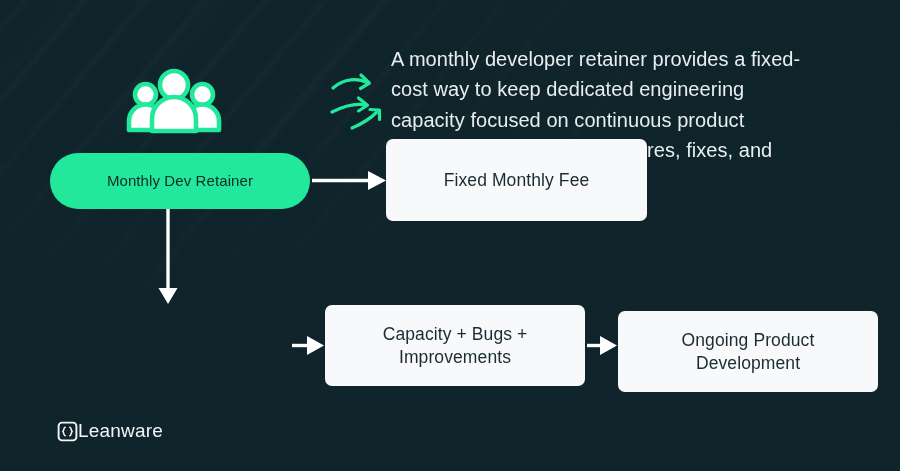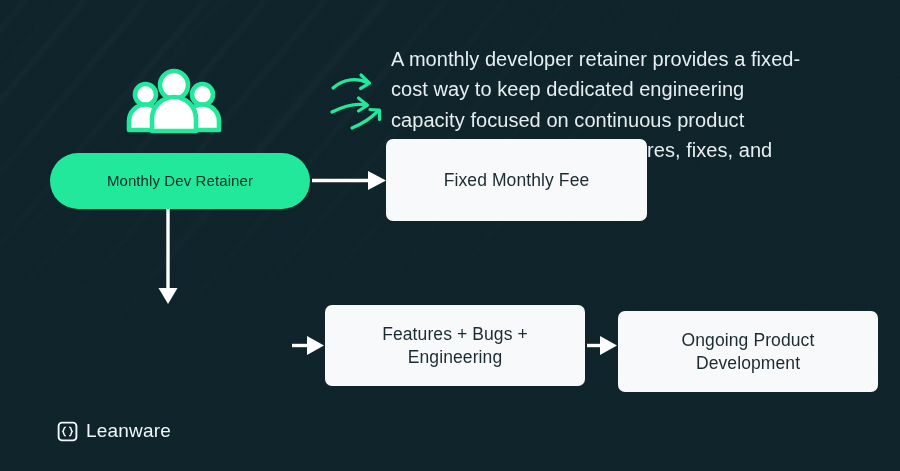--- a/index.html
+++ b/index.html
@@ -115,21 +115,20 @@
     inset: 0;
     pointer-events: none;
   }
 
   #brand {
     position: absolute;
     left: 41px;
     top: 420px;
     display: flex;
     align-items: center;
-    gap: 8px;
     padding-left: 16px;
   }
   #brand-name {
     color: #f2f6f7;
     font-size: 19px;
     letter-spacing: 0.2px;
   }
 </style>
 </head>
 <body>
@@ -195,21 +194,21 @@
   <div class="node pill" id="node-retainer">
     <span>Monthly Dev Retainer</span>
   </div>
 
   <div class="node card" id="node-fee">
     <span>Fixed Monthly Fee</span>
   </div>
 
 
   <div class="node card" id="node-features">
-    <span>Features + Bugs + Engineering</span>
+    <span>Capacity + Bugs + Improvements</span>
   </div>
 
   <div class="node card" id="node-ongoing">
     <span>Ongoing Product Development</span>
   </div>
 
   <div id="brand">
     <svg width="21" height="21" viewBox="0 0 21 21">
       <rect x="1.6" y="1.6" width="17.8" height="17.8" rx="3.4" fill="none" stroke="#f2f6f7" stroke-width="1.9"></rect>
       <path d="M8.2 6.3 C 6.6 6.3 6.9 9.6 5.9 10.5 C 6.9 11.4 6.6 14.7 8.2 14.7" fill="none" stroke="#f2f6f7" stroke-width="1.6" stroke-linecap="round"></path>

